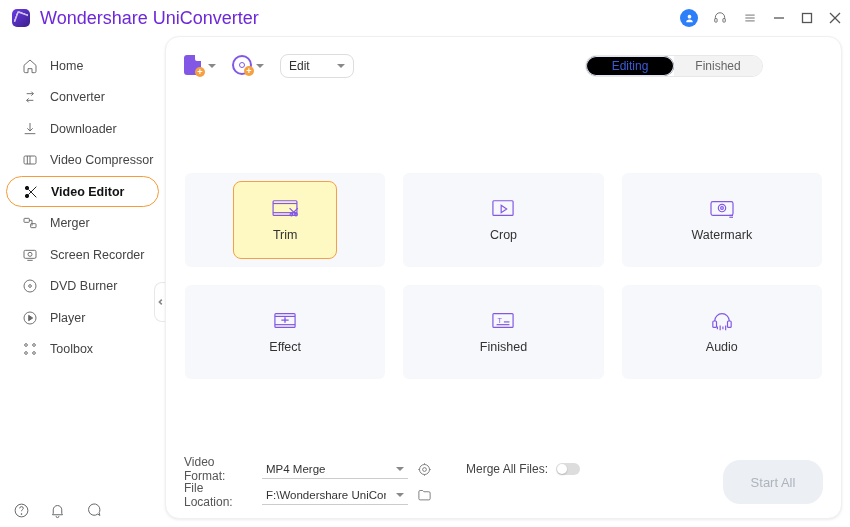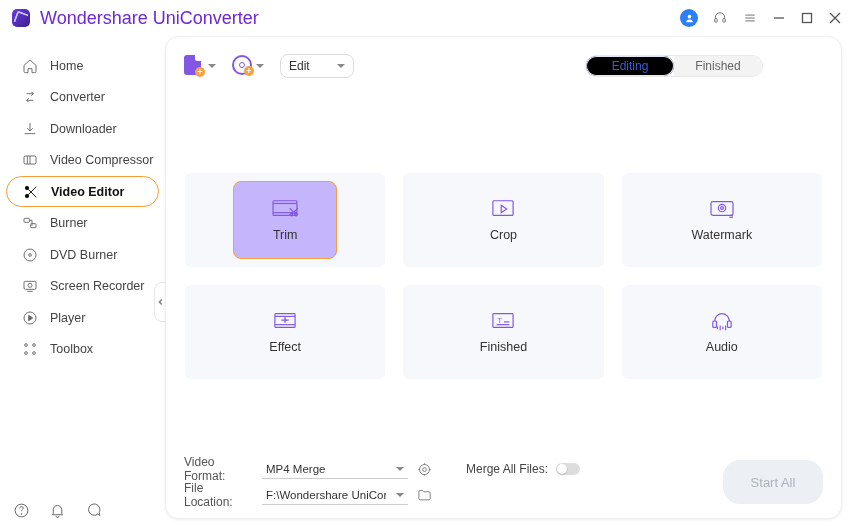--- a/index.html
+++ b/index.html
@@ -42,21 +42,21 @@
 .disc-icon-shape::after{content:"+";position:absolute;bottom:-3px;right:-4px;width:10px;height:10px;background:#f5a142;color:#fff;border-radius:50%;font-size:9px;line-height:10px;text-align:center;font-weight:bold;}
 .caret{width:0;height:0;border-left:4px solid transparent;border-right:4px solid transparent;border-top:4px solid #888;}
 .dropdown{min-width:74px;height:24px;border:1px solid #ddd;border-radius:8px;display:flex;align-items:center;padding:0 8px;font-size:12px;color:#333;gap:18px;cursor:pointer;justify-content:space-between;}
 .seg-toggle{margin-left:auto;margin-right:60px;display:flex;border:1px solid #e8e8e8;border-radius:12px;overflow:hidden;height:22px;}
 .seg{width:88px;display:flex;align-items:center;justify-content:center;font-size:12px;color:#666;cursor:pointer;}
 .seg.active{background:#000000;color:#3b5bdb;font-weight:500;box-shadow:0 0 0 1px #e0e4f5 inset;border-radius:11px;}
 .seg:not(.active){background:#f3f3f3;}
 
 .tile-grid{margin-top:90px;display:grid;grid-template-columns:repeat(3,1fr);gap:18px;padding:0 1px;}
 .tile{height:94px;background:#f7f8fb;border-radius:6px;display:flex;flex-direction:column;align-items:center;justify-content:center;gap:10px;cursor:pointer;position:relative;}
-.tile-inner{width:104px;height:78px;border:1.5px solid #f5a142;border-radius:8px;display:flex;flex-direction:column;align-items:center;justify-content:center;gap:8px;background:#c4b5fd;}
+.tile-inner{width:104px;height:78px;border:1.5px solid #f5a142;border-radius:8px;display:flex;flex-direction:column;align-items:center;justify-content:center;gap:8px;background:#fef9c3;}
 .tile.selected{padding:0;}
 .tile:not(.selected) .tile-inner{border:none;background:transparent;width:auto;height:auto;}
 .tile-icon{width:28px;height:22px;display:flex;align-items:center;justify-content:center;}
 .tile-icon svg{width:28px;height:22px;stroke:#8257e6;fill:none;stroke-width:1.3;}
 .tile-label{font-size:12.5px;color:#333;}
 
 .bottom-bar{position:absolute;left:18px;right:18px;bottom:10px;}
 .bb-row{display:flex;align-items:center;gap:8px;height:26px;font-size:12px;color:#444;}
 .bb-label{width:70px;color:#555;}
 .bb-select{width:146px;height:20px;border:none;border-bottom:1px solid #ccc;display:flex;align-items:center;justify-content:space-between;padding:0 4px;font-size:11.5px;color:#333;cursor:pointer;}
@@ -159,40 +159,40 @@
       <span>Video Editor</span>
     </div>
     <div class="nav-item">
       <span class="nav-icon">
           <svg viewBox="0 0 24 24">
             <rect x="3" y="5" width="8" height="6" rx="1"></rect>
             <rect x="13" y="13" width="8" height="6" rx="1"></rect>
             <path d="M11 8h4v8"></path>
           </svg>
         </span>
-      <span>Burner</span>
-    </div>
-    <div class="nav-item">
-      <span class="nav-icon">
-          <svg viewBox="0 0 24 24">
-            <circle cx="12" cy="12" r="9"></circle>
-            <circle cx="12" cy="12" r="2"></circle>
-          </svg>
-        </span>
-      <span>DVD Burner</span>
+      <span>Merger</span>
     </div>
     <div class="nav-item">
       <span class="nav-icon">
           <svg viewBox="0 0 24 24">
             <rect x="3" y="5" width="18" height="12" rx="2"></rect>
             <circle cx="12" cy="11" r="3"></circle>
             <line x1="8" y1="20" x2="16" y2="20"></line>
           </svg>
         </span>
       <span>Screen Recorder</span>
+    </div>
+    <div class="nav-item">
+      <span class="nav-icon">
+          <svg viewBox="0 0 24 24">
+            <circle cx="12" cy="12" r="9"></circle>
+            <circle cx="12" cy="12" r="2"></circle>
+          </svg>
+        </span>
+      <span>DVD Burner</span>
     </div>
     <div class="nav-item">
       <span class="nav-icon">
           <svg viewBox="0 0 24 24">
             <circle cx="12" cy="12" r="9"></circle>
             <path d="M10 8l6 4-6 4z" fill="#666"></path>
           </svg>
         </span>
       <span>Player</span>
     </div>

